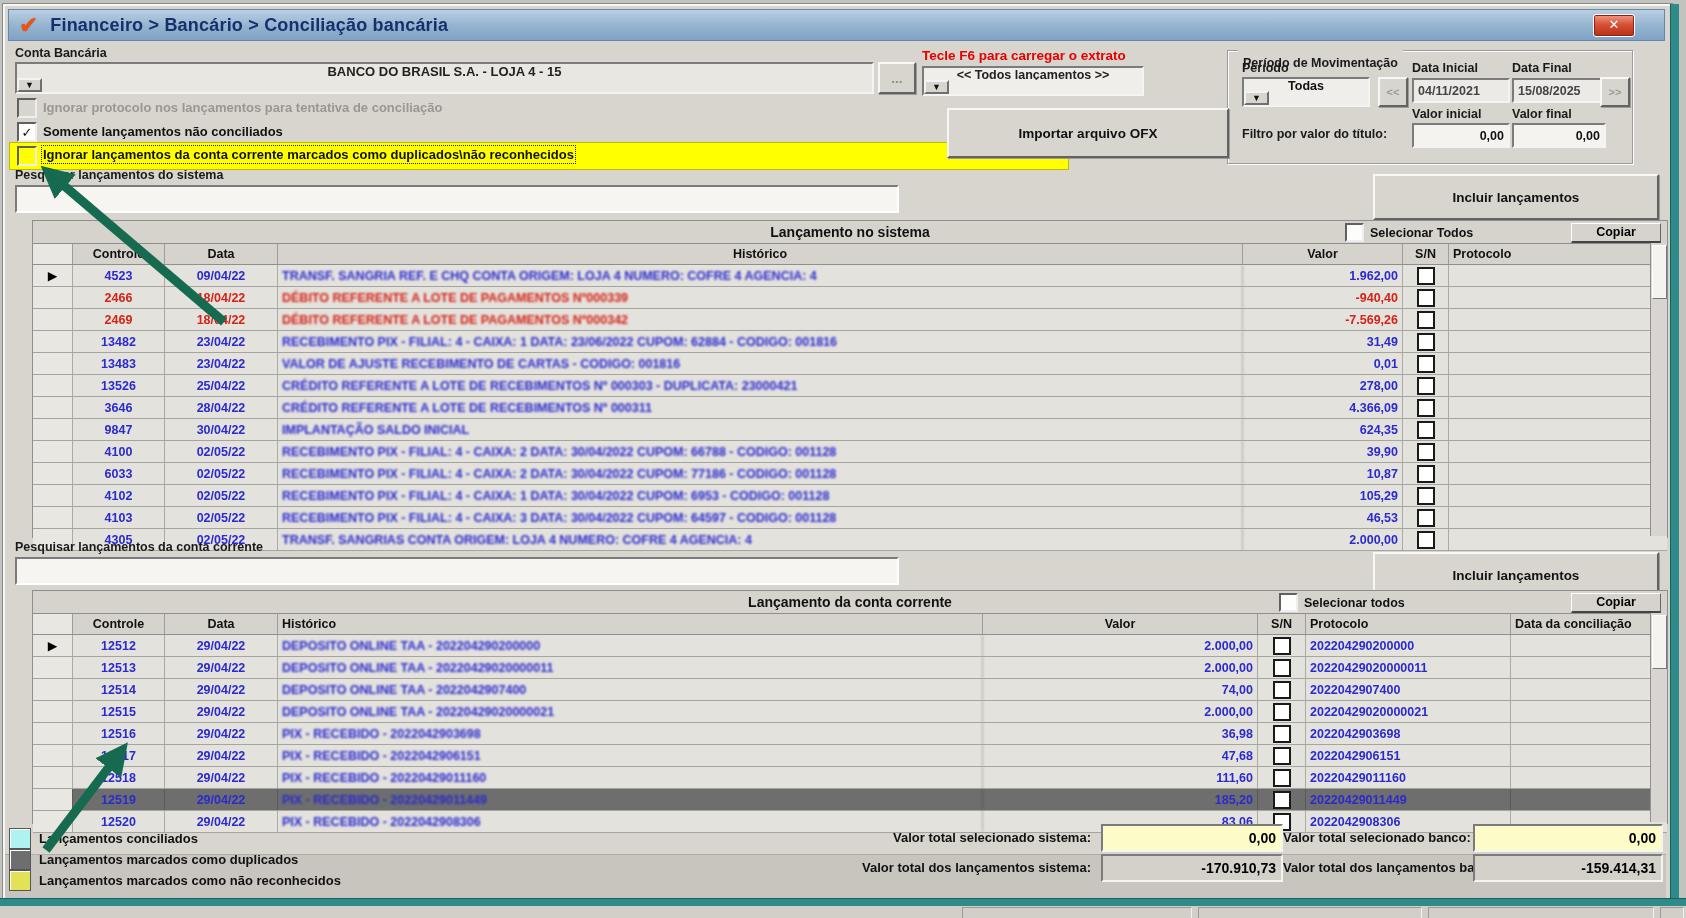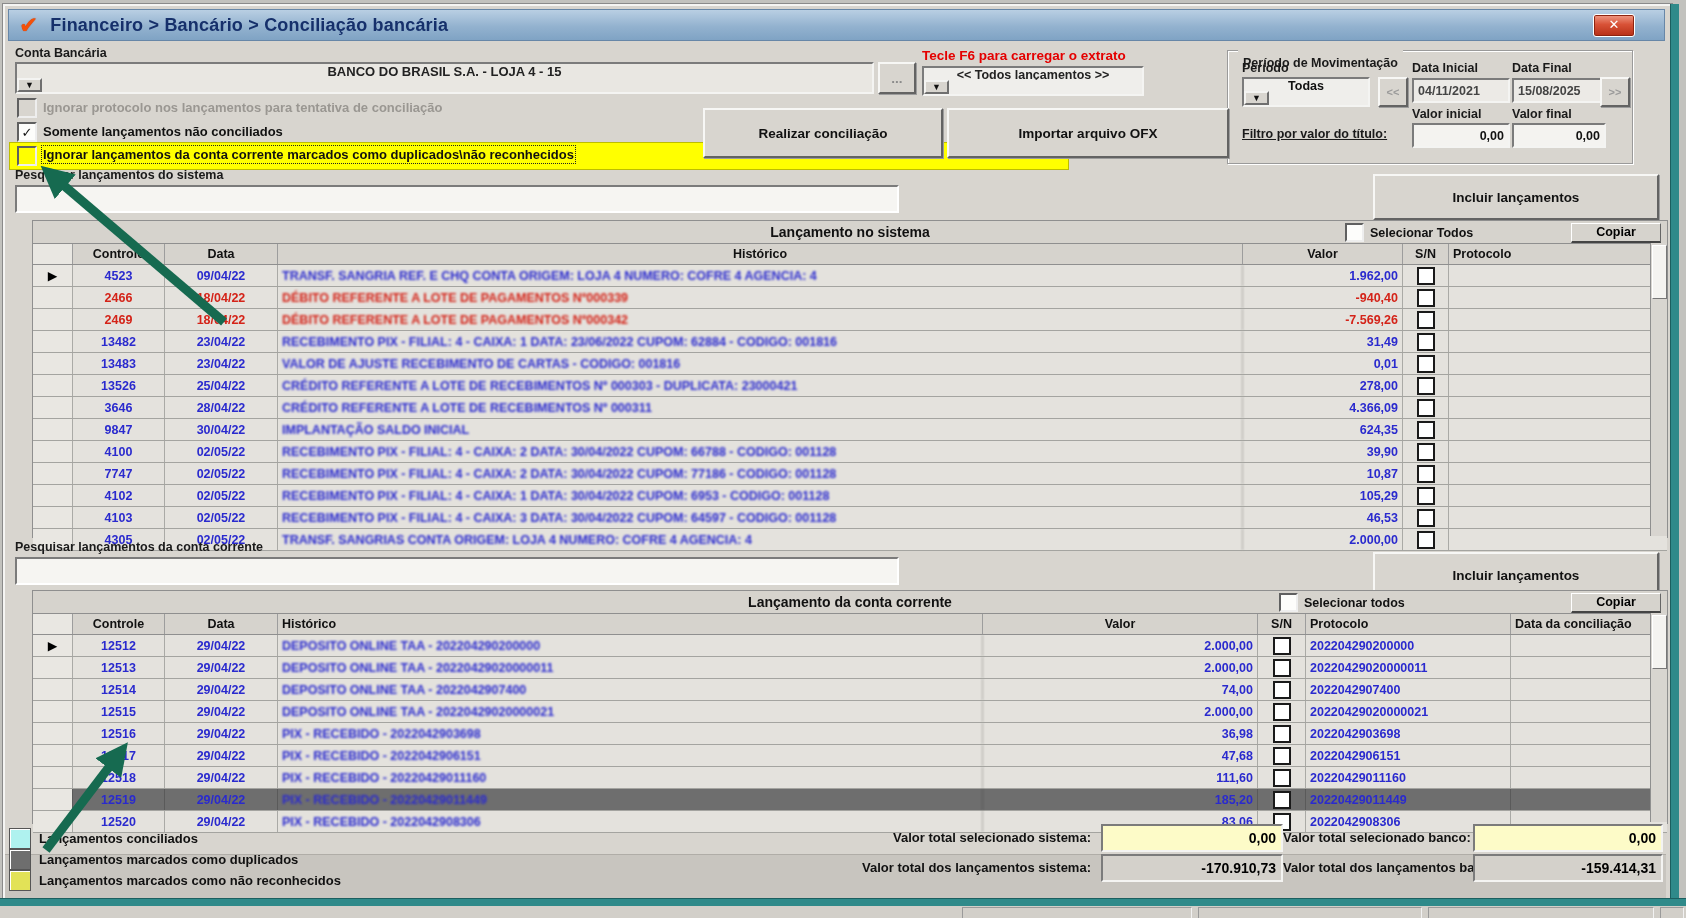--- a/index.html
+++ b/index.html
@@ -155,38 +155,37 @@
       <div class="dd-btn">▼</div>
     </div>
     <div class="push-btn" style="left:150px;top:26px;width:26px;height:26px;color:#9a9a9a;font-size:11px;">&lt;&lt;</div>
     <div class="lbl" style="left:184px;top:10px;">Data Inicial</div>
     <div class="field" style="left:184px;top:27px;width:86px;height:21px;">04/11/2021</div>
     <div class="lbl" style="left:284px;top:10px;">Data Final</div>
     <div class="field" style="left:284px;top:27px;width:82px;height:21px;">15/08/2025</div>
     <div class="push-btn" style="left:372px;top:26px;width:26px;height:26px;color:#9a9a9a;font-size:11px;">&gt;&gt;</div>
     <div class="lbl" style="left:184px;top:56px;">Valor inicial</div>
     <div class="lbl" style="left:284px;top:56px;">Valor final</div>
-    <div class="lbl" style="left:14px;top:76px;text-decoration:underline;">Filtro por valor do título:</div>
+    <div class="lbl" style="left:14px;top:76px;">Filtro por valor do título:</div>
     <div class="field num" style="left:184px;top:72px;width:86px;height:21px;">0,00</div>
     <div class="field num" style="left:284px;top:72px;width:82px;height:21px;">0,00</div>
   </div>
 
   <div class="chk disabled" style="left:12px;top:92px;"></div>
   <div class="cb-label dim" style="left:38px;top:94px;">Ignorar protocolo nos lançamentos para tentativa de conciliação</div>
 
   <div class="chk" style="left:12px;top:116px;">
       <span>✓</span>
     </div>
   <div class="cb-label" style="left:38px;top:118px;">Somente lançamentos não conciliados</div>
 
   <div class="yellow-band"></div>
   <div class="chk" style="left:12px;top:140px;background:#ffff00;"></div>
   <div class="cb-label focus-dotted" style="left:38px;top:141px;">Ignorar lançamentos da conta corrente marcados como duplicados\não reconhecidos</div>
 
-  <div class="push-btn" style="left:698px;top:102px;width:236px;height:46px;">Realizar conciliação</div>
   <div class="push-btn" style="left:942px;top:102px;width:278px;height:46px;">Importar arquivo OFX</div>
 
   <div class="lbl" style="left:10px;top:162px;">Pesquisar lançamentos do sistema</div>
   <input class="text-input" style="left: 10px; top: 179px; width: 868px; height: 24px;" value="">
   <div class="push-btn" style="left:1368px;top:168px;width:282px;height:42px;">Incluir lançamentos</div>
 
   <div class="tbl t-sys" style="top:214px;height:316px;">
     <div class="tbl-titlebar">
       <div class="tbl-title">Lançamento no sistema</div>
       <div class="selall" style="left:1312px;">
@@ -299,21 +298,21 @@
           <div class="cell c-dt">02/05/22</div>
           <div class="cell c-his blurred">RECEBIMENTO PIX - FILIAL: 4 - CAIXA: 2 DATA: 30/04/2022 CUPOM: 66788 - CODIGO: 001128</div>
           <div class="cell c-val">39,90</div>
           <div class="cell c-sn">
             <div class="snbox"></div>
           </div>
           <div class="cell c-prot"></div>
         </div>
         <div class="trow tone-blue">
           <div class="cell c-ind"></div>
-          <div class="cell c-ctl">7747</div>
+          <div class="cell c-ctl">6033</div>
           <div class="cell c-dt">02/05/22</div>
           <div class="cell c-his blurred">RECEBIMENTO PIX - FILIAL: 4 - CAIXA: 2 DATA: 30/04/2022 CUPOM: 77186 - CODIGO: 001128</div>
           <div class="cell c-val">10,87</div>
           <div class="cell c-sn">
             <div class="snbox"></div>
           </div>
           <div class="cell c-prot"></div>
         </div>
         <div class="trow tone-blue">
           <div class="cell c-ind"></div>

